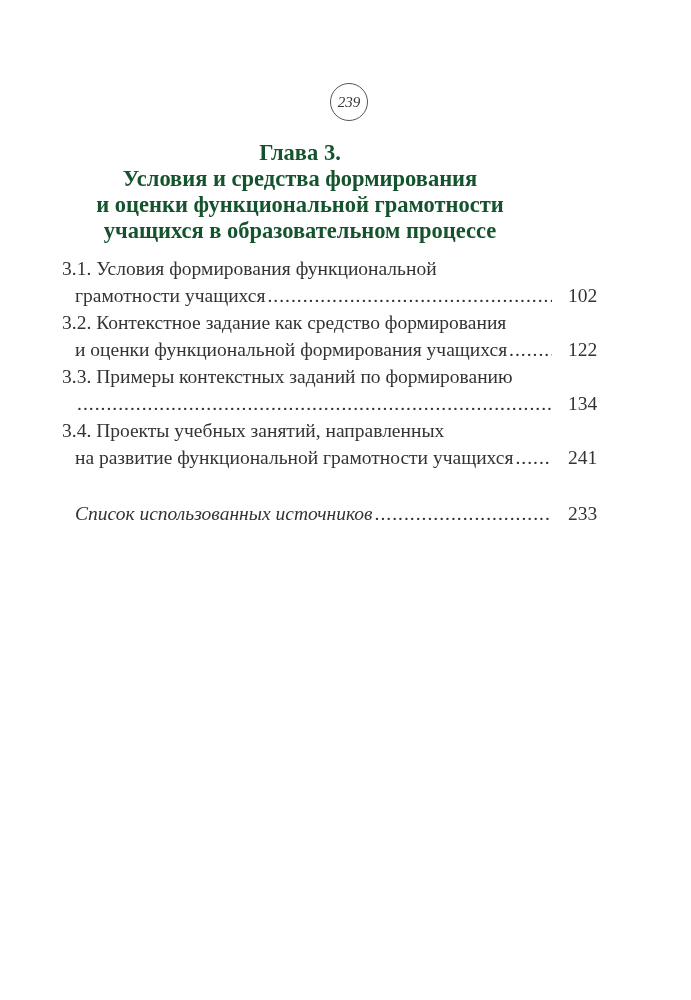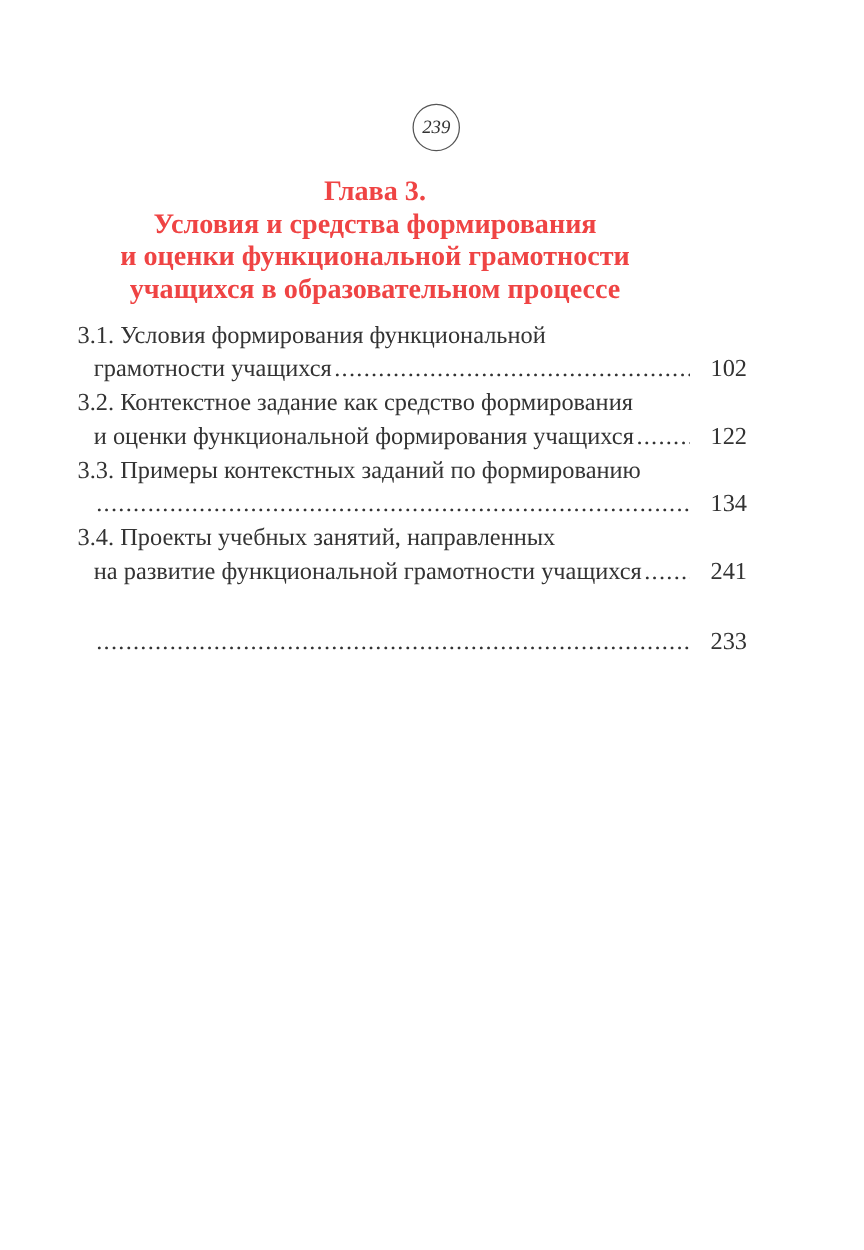--- a/index.html
+++ b/index.html
@@ -10,30 +10,30 @@
     }
     .page-num {
       position: absolute; left: 330px; top: 83px;
       width: 36px; height: 36px; border: 1px solid #555;
       border-radius: 50%; display: flex; align-items: center; justify-content: center;
       font-family: "Liberation Serif", serif; font-style: italic; font-size: 15px; color: #333;
     }
     .chapter {
       position: absolute; left: 0; top: 140px; width: 600px;
       text-align: center; font-family: "Liberation Serif", serif;
-      font-weight: bold; font-size: 22.5px; line-height: 26px; color: #ef4444;
+      font-weight: bold; font-size: 22.5px; line-height: 26px; color: #14532d;
     }
     .toc { position: absolute; left: 62px; width: 536px; font-family: "Liberation Serif", serif; font-size: 19.5px; line-height: 27px; color: #333; }
     .entry { position: absolute; left: 0; width: 536px; }
     .line { white-space: nowrap; }
     .last { display: flex; align-items: baseline; margin-left: 13px; }
     .last .t { white-space: nowrap; }
     .last .dots { flex: 1; overflow: hidden; white-space: nowrap; margin: 0 2px; letter-spacing: 1px; }
     .last .dots::after { content: "...................................................................................................................................."; }
-    .last .pg { white-space: nowrap; margin-left: 14px; min-width: 30px; text-align: center; }
+    .last .pg { white-space: nowrap; margin-left: 14px; min-width: 30px; text-align: left; }
     .italic { font-style: italic; }
   </style>
 </head>
 <body>
 
 <div class="page-num">
     <span>239</span>
   </div>
 
 <div class="chapter">
@@ -70,17 +70,18 @@
   <div class="entry" style="top:417px;">
     <div class="line">3.4. Проекты учебных занятий, направленных</div>
     <div class="last">
         <span class="t">на развитие функциональной грамотности учащихся</span>
         <span class="dots"></span>
         <span class="pg">241</span>
       </div>
   </div>
   <div class="entry" style="top:500px;">
     <div class="last">
+        <span class="t italic">Список использованных источников</span>
         <span class="dots"></span>
         <span class="pg">233</span>
       </div>
   </div>
 </div>
 
 </body></html>

